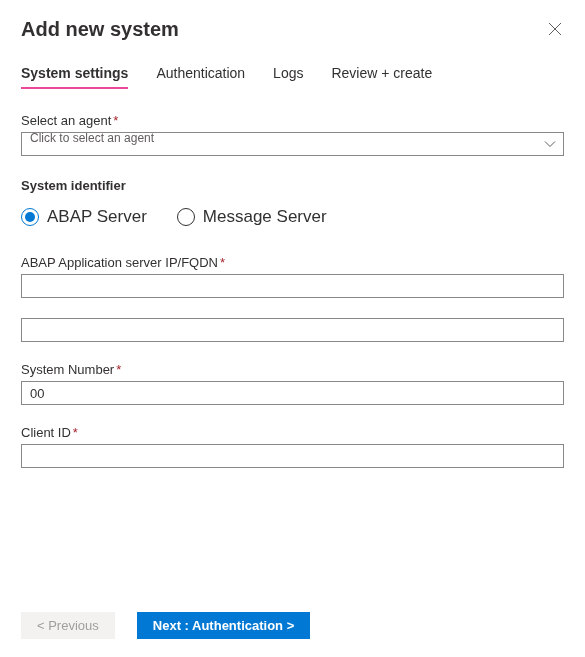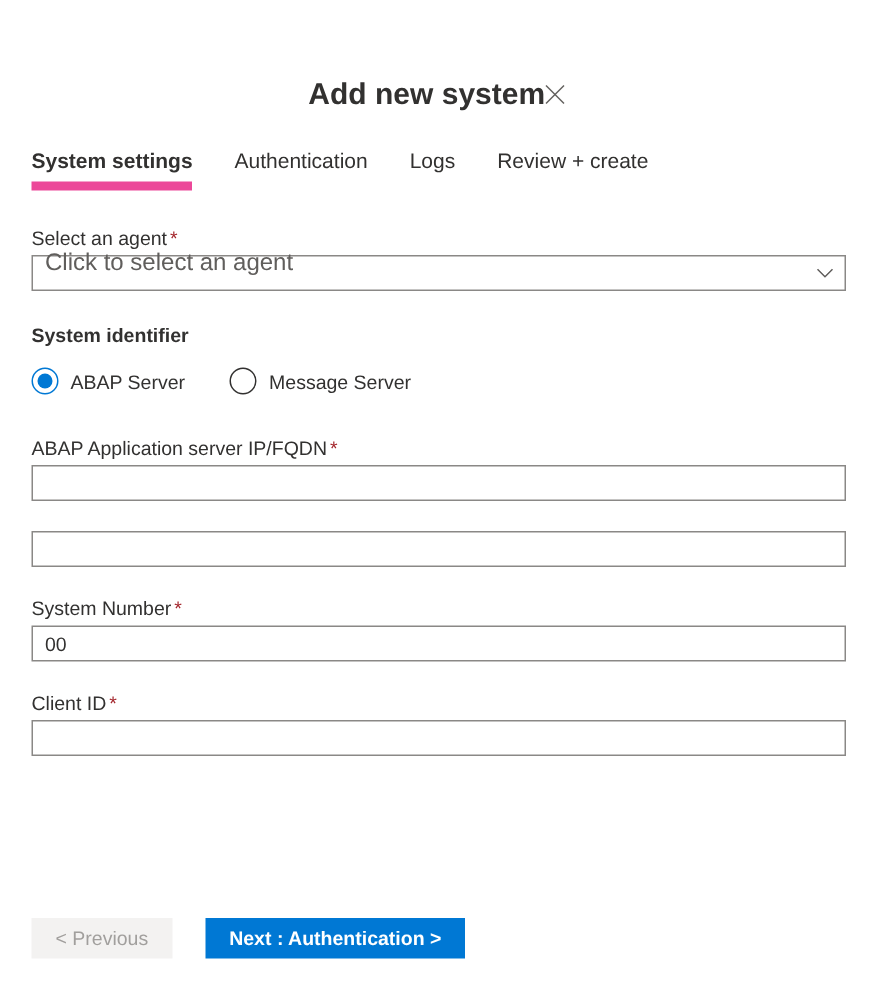--- a/index.html
+++ b/index.html
@@ -14,24 +14,23 @@
       background: #fff;
       width: 585px;
       height: 657px;
       position: relative;
     }
     .container {
       padding: 18px 21px;
     }
     .header {
       display: flex;
-      justify-content: center;
+      justify-content: space-between;
       align-items: flex-start;
       margin-bottom: 24px;
-      margin-top: 34px;
     }
     .title {
       font-size: 20px;
       font-weight: 600;
       color: #323130;
     }
     .close-icon {
       cursor: pointer;
       width: 16px;
       height: 16px;
@@ -51,42 +50,42 @@
     }
     .tab {
       font-size: 14px;
       color: #323130;
       padding-bottom: 6px;
       cursor: pointer;
       border-bottom: 2px solid transparent;
     }
     .tab.active {
       font-weight: 600;
-      border-bottom: 6px solid #ec4899;
+      border-bottom: 2px solid #ec4899;
     }
     .field-label {
       font-size: 13px;
       color: #323130;
       margin-bottom: 4px;
       display: block;
     }
     .required {
       color: #a4262c;
       margin-left: 2px;
     }
     .select-wrap {
       position: relative;
       margin-bottom: 22px;
     }
     .select-box {
       width: 100%;
       height: 24px;
       border: 1px solid #8a8886;
       padding: 2px 24px 14px 8px;
-      font-size: 16px;
+      font-size: 12px;
       color: #605e5c;
       background: #fff;
       cursor: pointer;
       display: flex;
       align-items: center;
     }
     .chevron {
       position: absolute;
       right: 8px;
       top: 50%;
@@ -130,21 +129,21 @@
     .radio-circle.checked {
       border-color: #0078d4;
     }
     .radio-inner {
       width: 10px;
       height: 10px;
       border-radius: 50%;
       background: #0078d4;
     }
     .radio-label {
-      font-size: 13px;
+      font-size: 17px;
       color: #323130;
     }
     .form-row {
       margin-bottom: 20px;
     }
     .text-input {
       width: 100%;
       height: 24px;
       border: 1px solid #8a8886;
       padding: 2px 8px;

